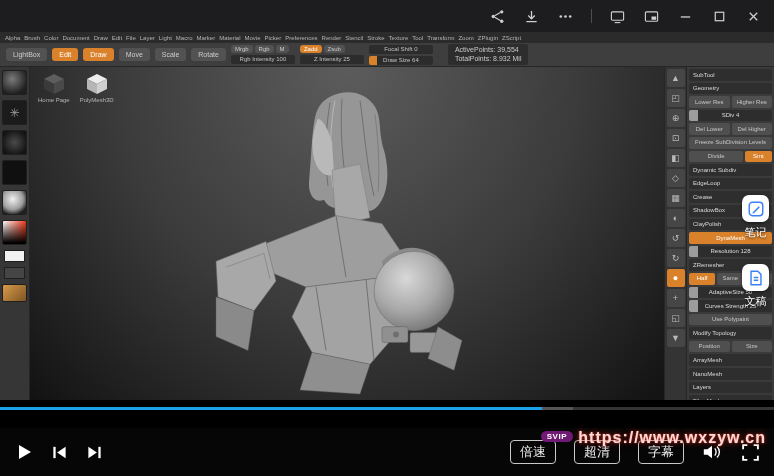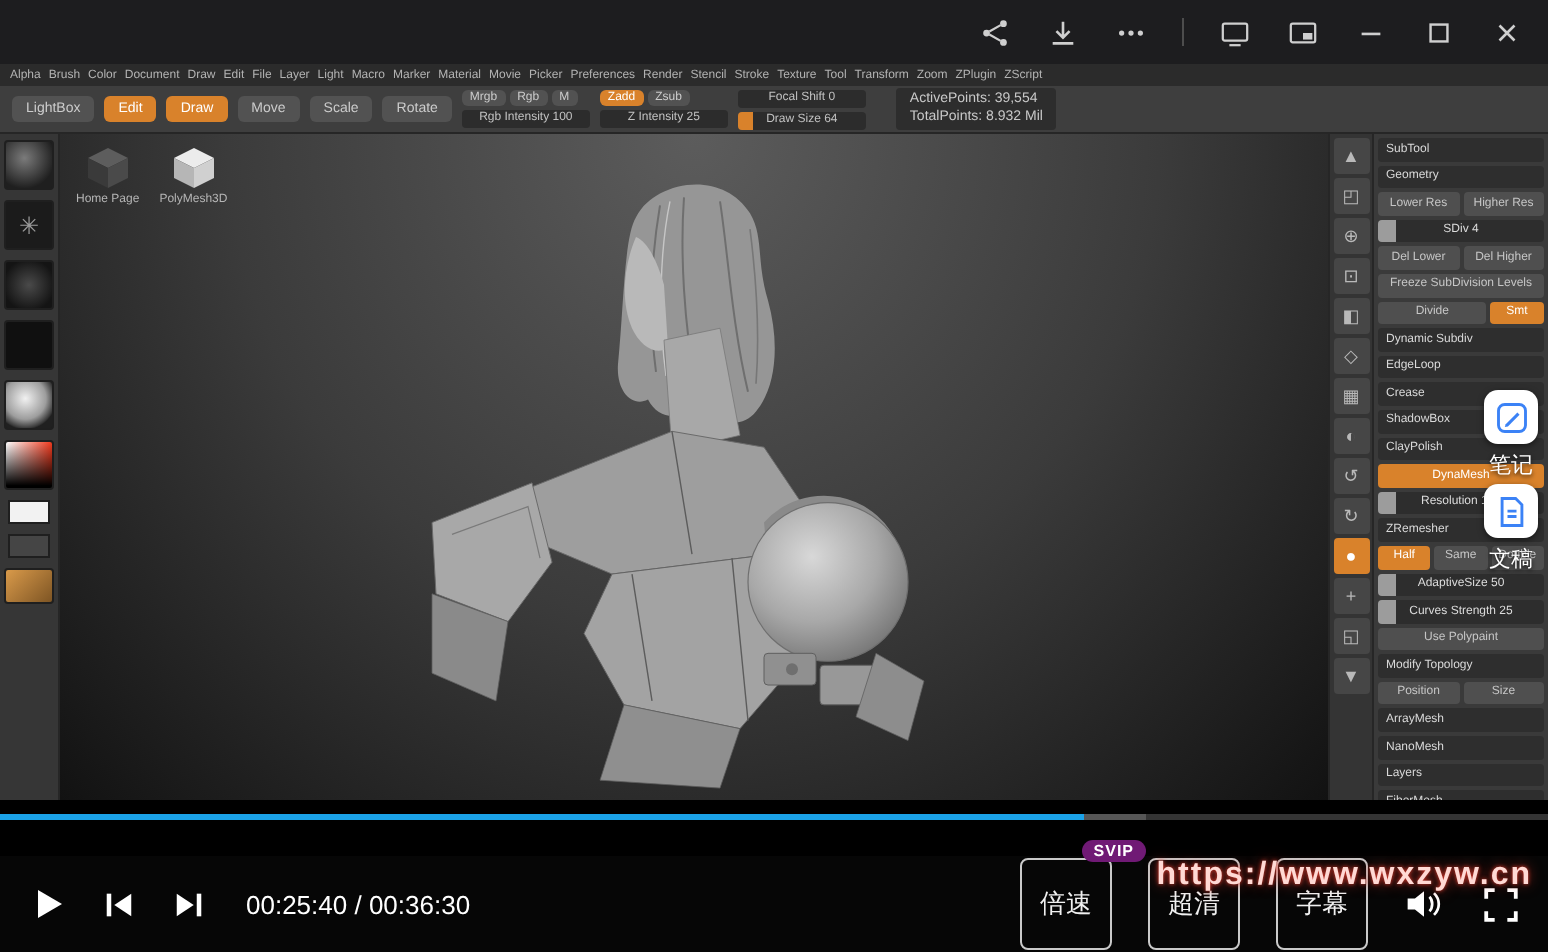--- a/index.html
+++ b/index.html
@@ -67,41 +67,41 @@
   .zb-cell{font-size:6px;color:#c6c6c6;background:#4f4f4f;border-radius:2px;padding:2.5px 1px;text-align:center;line-height:1.1;overflow:hidden;white-space:nowrap;}
   .zb-cell.full{width:100%;}
   .zb-cell.half{width:calc(50% - 1px);}
   .zb-cell.third{width:calc(33.33% - 1.4px);}
   .zb-cell.twothird{width:calc(66.66% - 1px);}
   .zb-cell.title{background:#2e2e2e;color:#d9d9d9;text-align:left;padding-left:4px;}
   .zb-cell.orange{background:#d9822b;color:#fff;}
   .zb-cell.slider{background:linear-gradient(90deg,#9c9c9c 0 11%,#2d2d2d 11%);color:#dcdcdc;}
 
   
-  .float-cards{position:absolute;right:5px;top:163px;display:flex;flex-direction:column;gap:2px;z-index:20;}
+  .float-cards{position:absolute;right:5px;top:163px;display:flex;flex-direction:column;gap:24px;z-index:20;}
   .fcard{display:flex;flex-direction:column;align-items:center;gap:3px;}
   .fcard-icon{width:27px;height:27px;background:#fff;border-radius:7px;display:flex;align-items:center;justify-content:center;box-shadow:0 1px 3px rgba(0,0,0,.5);}
   .fcard-label{color:#fff;font-size:11px;text-shadow:0 1px 2px rgba(0,0,0,.8);}
 
   
   .progress{position:absolute;left:0;right:0;bottom:18px;height:3px;background:#343434;z-index:15;}
   .progress .buffer{position:absolute;left:0;top:0;height:100%;background:#565656;}
   .progress .fill{position:absolute;left:0;top:0;height:100%;background:#1ba2e8;}
 
   
   .wm-name{position:absolute;right:76px;bottom:61px;color:#fff;font-size:15px;font-weight:bold;letter-spacing:3px;text-shadow:0 1px 3px rgba(0,0,0,.9);z-index:40;}
   .wm-url{position:absolute;right:8px;bottom:29px;color:#ffd9d4;font-size:16px;font-weight:bold;letter-spacing:1px;text-shadow:0 0 2px #e23b2e,0 0 7px rgba(226,59,46,.65);z-index:40;text-align:center;}
 
   
   .controls{height:48px;background:#060606;display:flex;align-items:center;padding:0 14px;gap:15px;flex:1;position:relative;z-index:10;}
   .ctrl-icon{width:20px;height:20px;display:flex;align-items:center;justify-content:center;}
   .time{color:#fff;font-size:13px;white-space:nowrap;margin-left:4px;}
   .ctrl-right{margin-left:auto;display:flex;align-items:center;gap:18px;}
   .pill-wrap{position:relative;}
-  .pill-btn{border:1px solid #c9c9c9;border-radius:4px;color:#f0f0f0;font-size:13px;padding:13px 9px;white-space:nowrap;background:none;}
+  .pill-btn{border:1px solid #c9c9c9;border-radius:4px;color:#f0f0f0;font-size:13px;padding:2px 9px;white-space:nowrap;background:none;}
   .svip{position:absolute;top:-9px;right:-17px;background:#701a75;color:#fff;font-size:8px;font-weight:bold;padding:1px 6px;border-radius:8px;letter-spacing:.5px;}
 </style>
 </head>
 <body>
 
 <div class="window">
 
   <div class="titlebar">
     <div class="tb-spacer"></div>
     <div class="tb-icons">
@@ -459,21 +459,20 @@
           <rect x="2.5" y="3" width="2.4" height="12" fill="#fff"></rect>
           <path d="M15.5 3 L6.5 9 L15.5 15 Z" fill="#fff"></path>
         </svg>
     </button>
     <button class="ctrl-icon">
       <svg viewBox="0 0 18 18" width="17" height="17">
           <rect x="13.1" y="3" width="2.4" height="12" fill="#fff"></rect>
           <path d="M2.5 3 L11.5 9 L2.5 15 Z" fill="#fff"></path>
         </svg>
     </button>
-    <span class="time">00:25:40 / 00:36:30</span>
 
     <div class="ctrl-right">
       <div class="pill-wrap">
         <button class="pill-btn">倍速</button>
         <span class="svip">SVIP</span>
       </div>
       <button class="pill-btn">超清</button>
       <button class="pill-btn">字幕</button>
       <button class="ctrl-icon">
         <svg viewBox="0 0 22 18" width="21" height="18">

